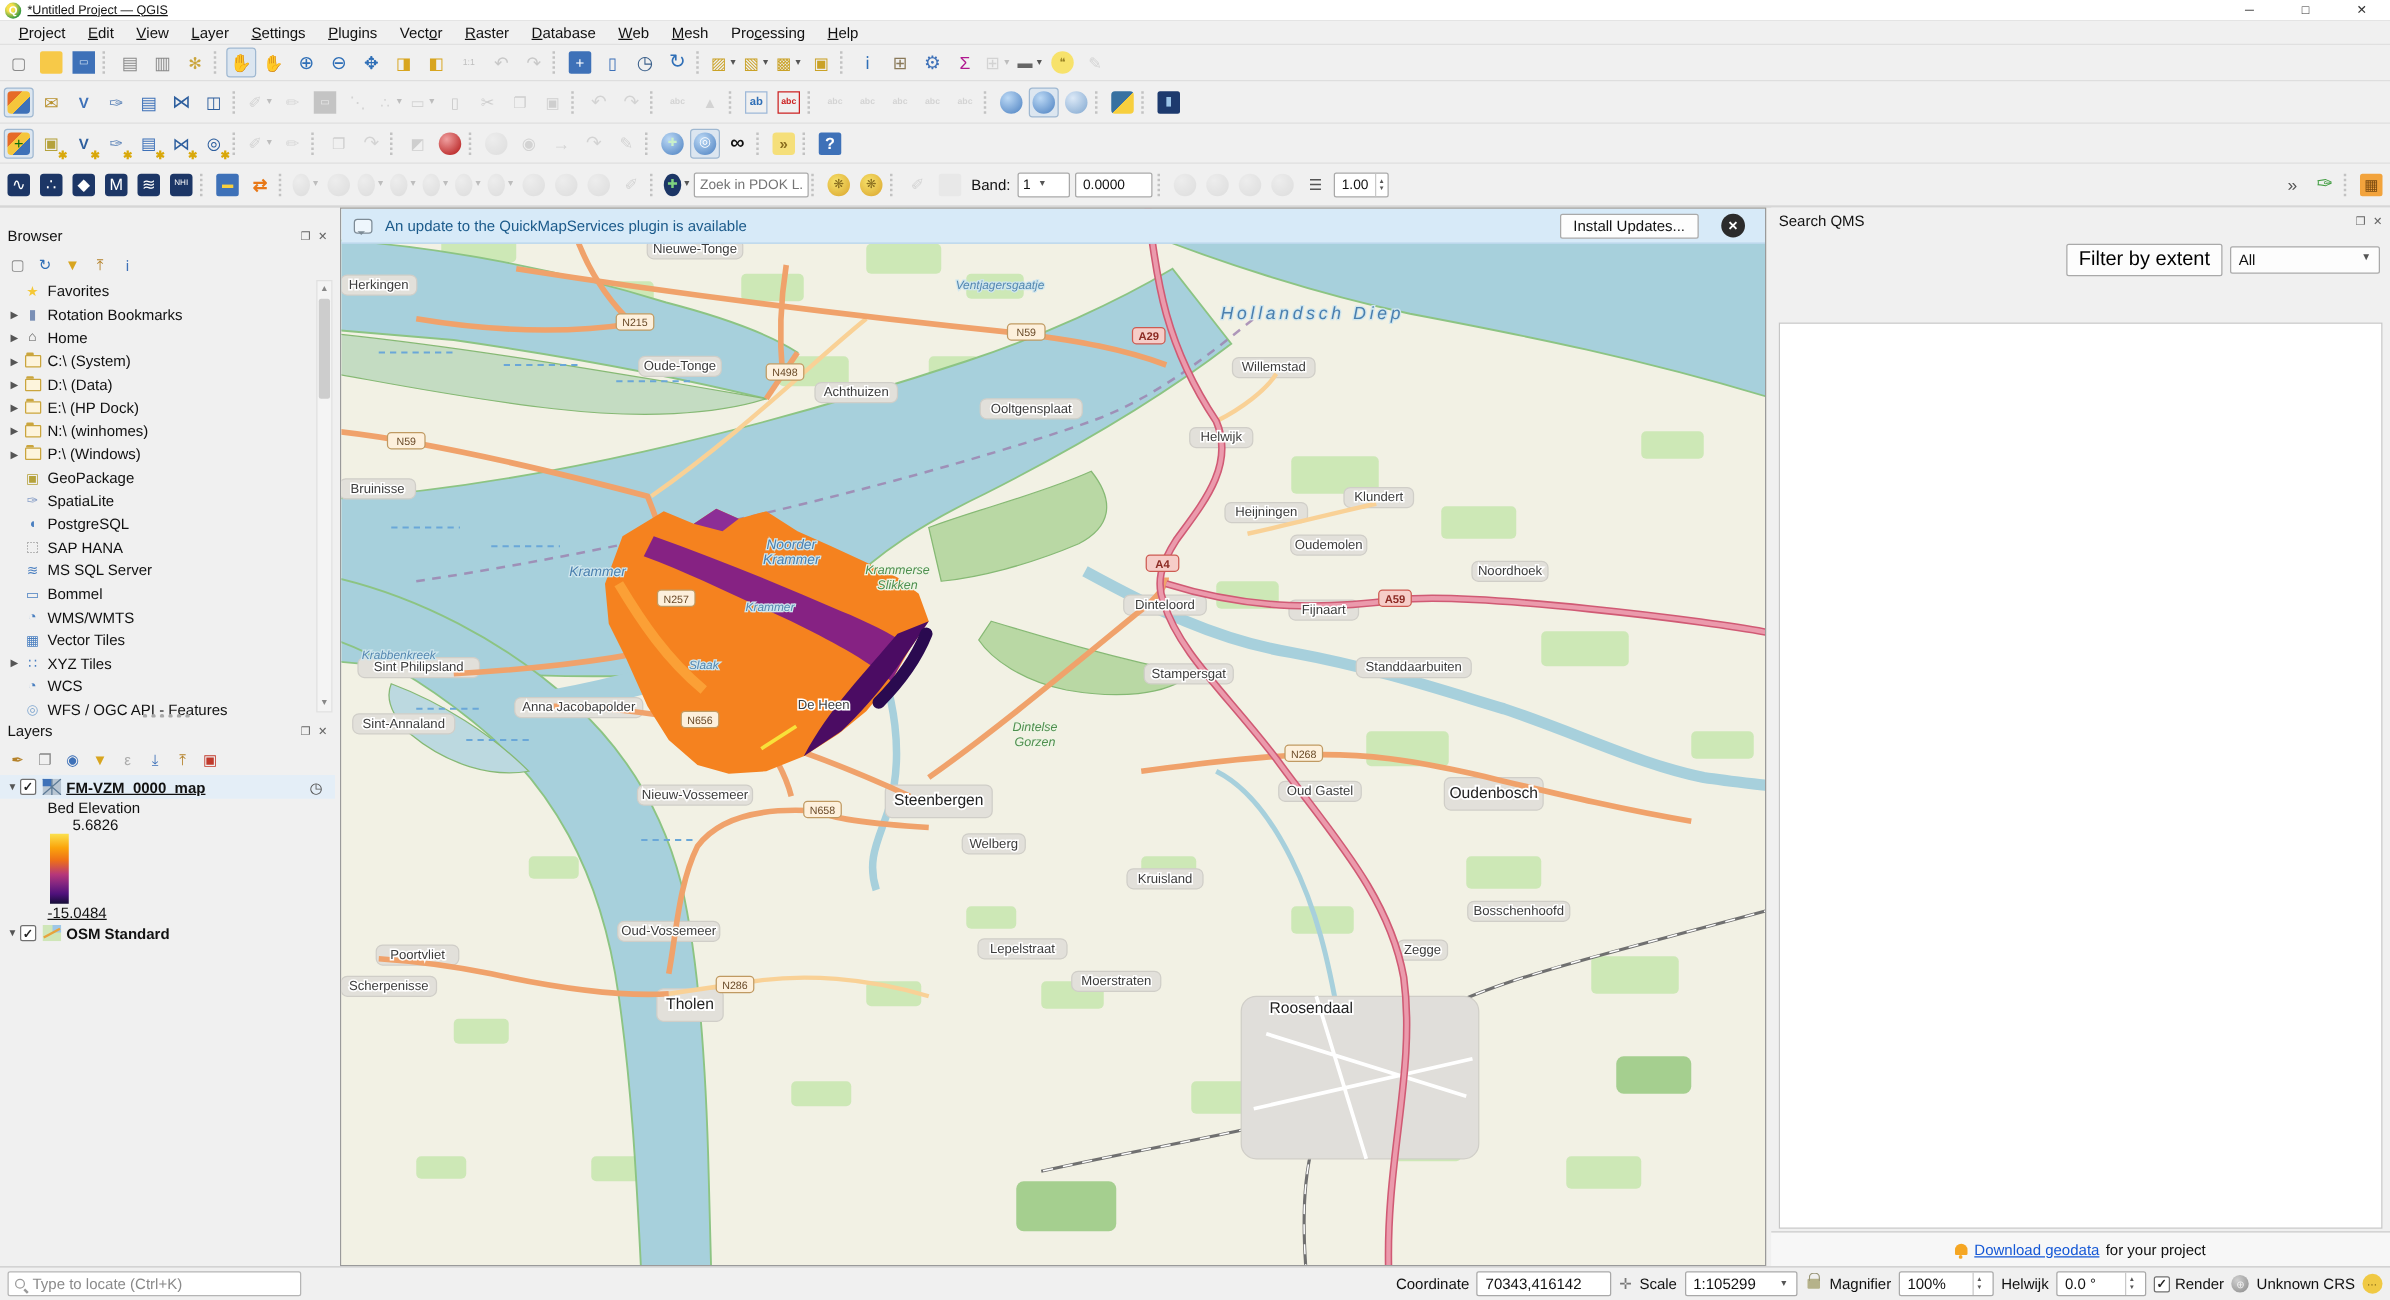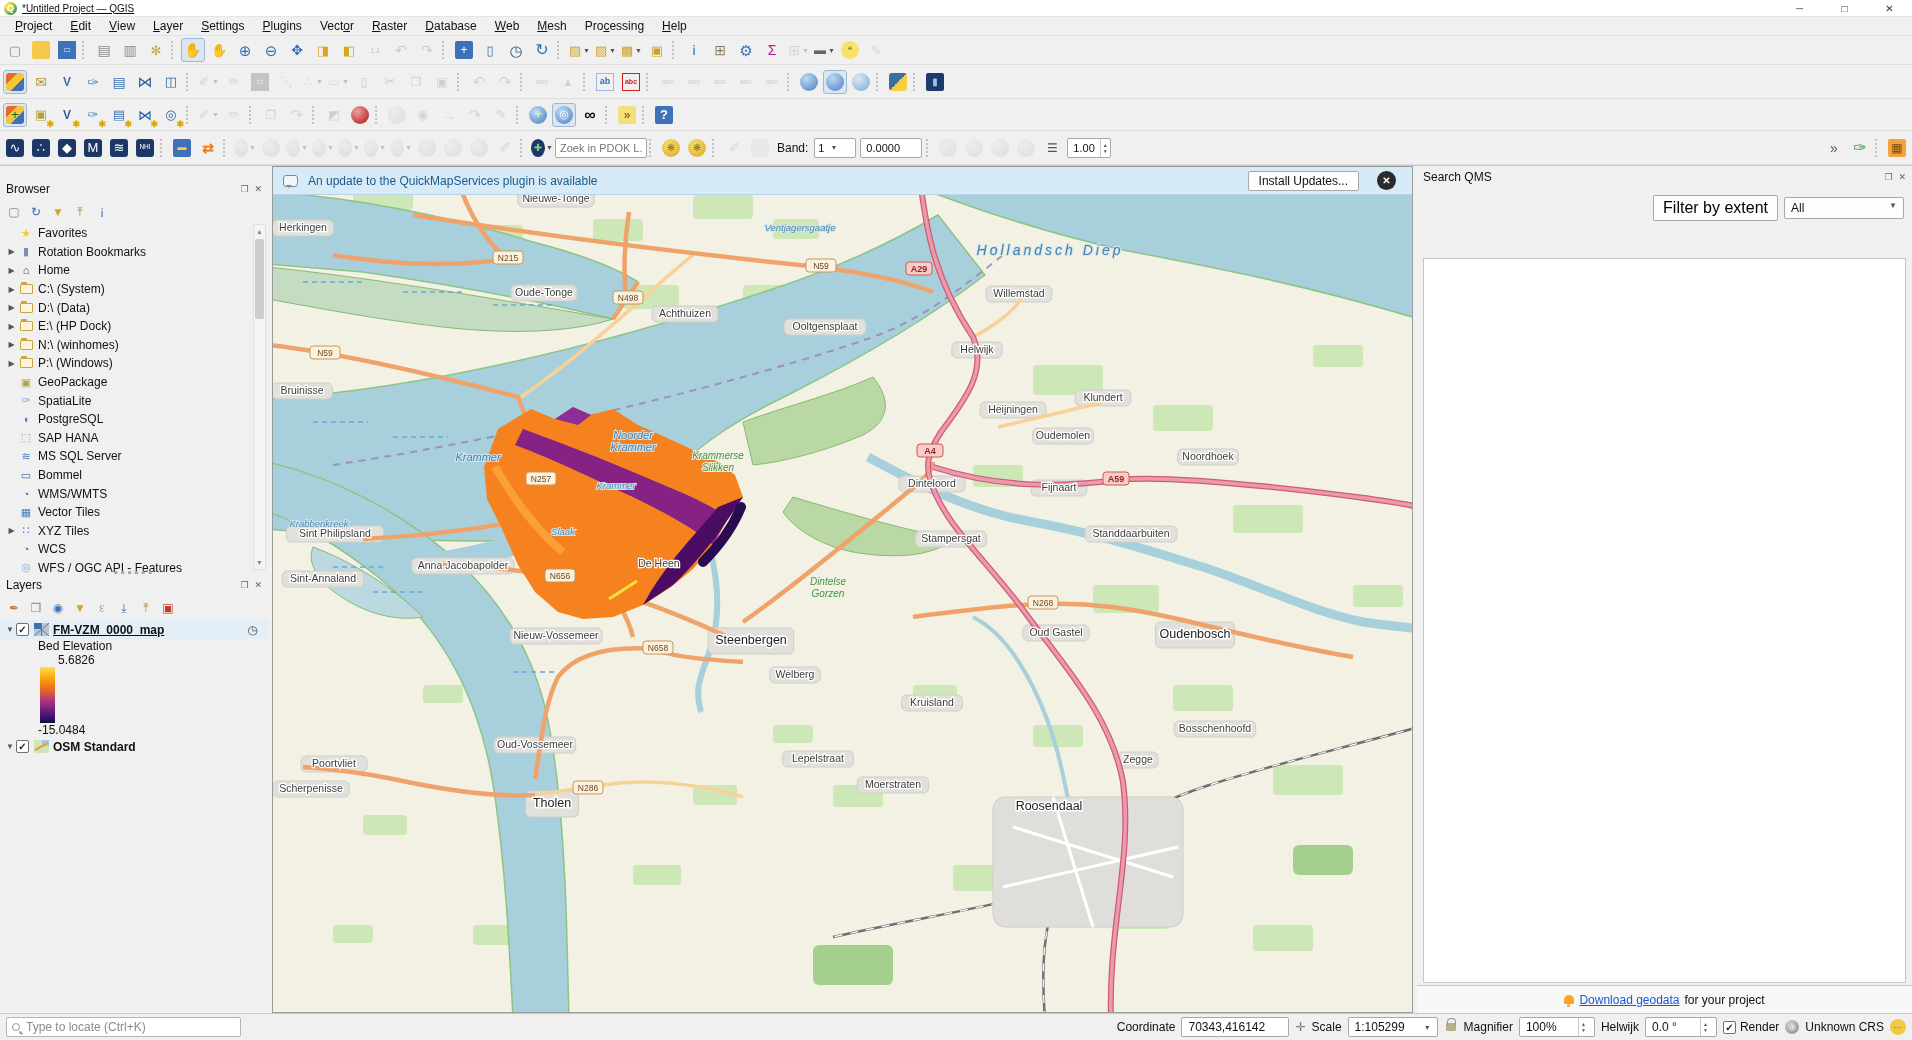--- a/index.html
+++ b/index.html
@@ -758,21 +758,21 @@
           </svg>
       </span>
       <span class="lyr-name-sel">FM-VZM_0000_map</span>
       <span class="lyr-clock">◷</span>
     </div>
     <div class="legend-sub">Bed Elevation</div>
     <div class="legend-sub" style="padding-left:58px;">5.6826</div>
     <div class="legend-ramp-wrap">
       <div class="legend-ramp"></div>
     </div>
-    <div class="legend-sub" style="">-15.0484</div>
+    <div class="legend-sub" style="text-decoration:underline;">-15.0484</div>
 
     <div class="layer-row">
       <span class="lyr-exp">▼</span>
       <span class="checkbox">✓</span>
       <span class="lyr-ic">
         <svg width="15" height="13">
             <rect width="15" height="13" fill="#cfe6b8"></rect>
             <rect x="8" y="0" width="7" height="6" fill="#9ec7e8"></rect>
             <path d="M1,10 L14,3" stroke="#e8a33c" stroke-width="2"></path>
           </svg>

